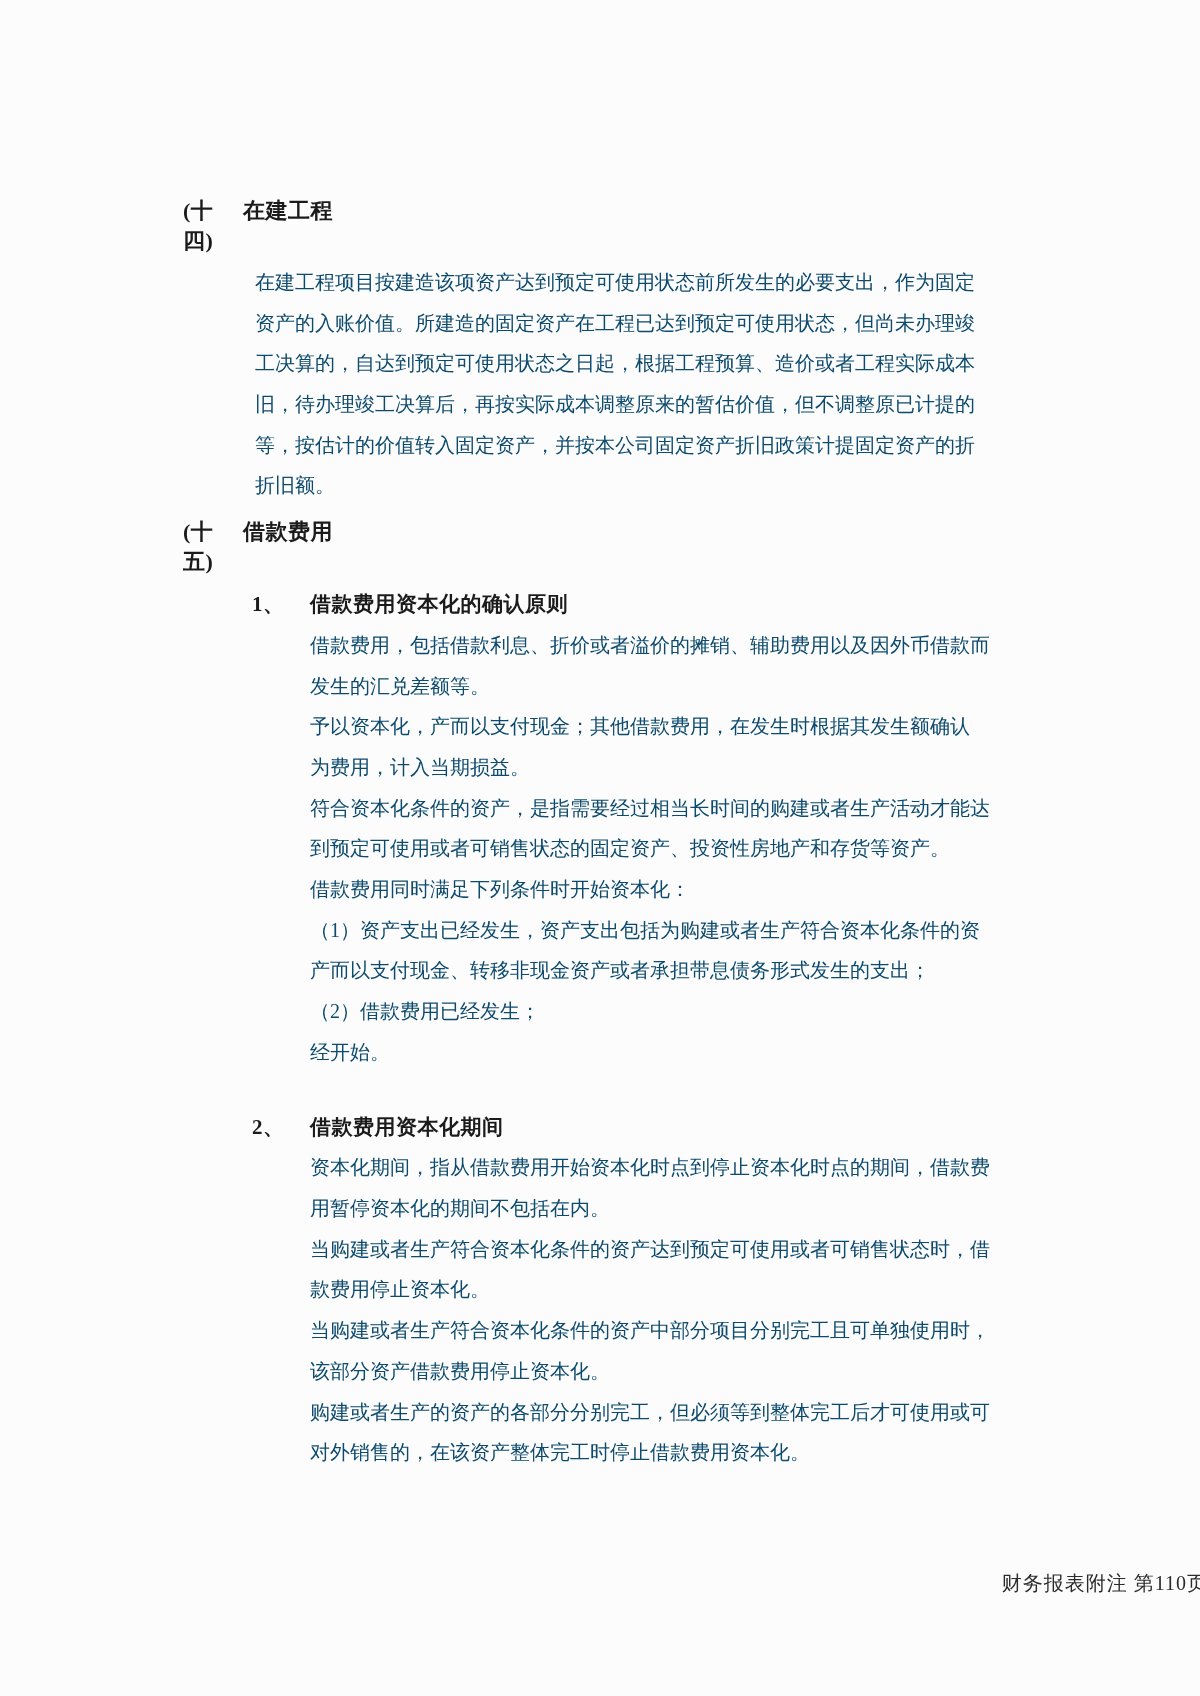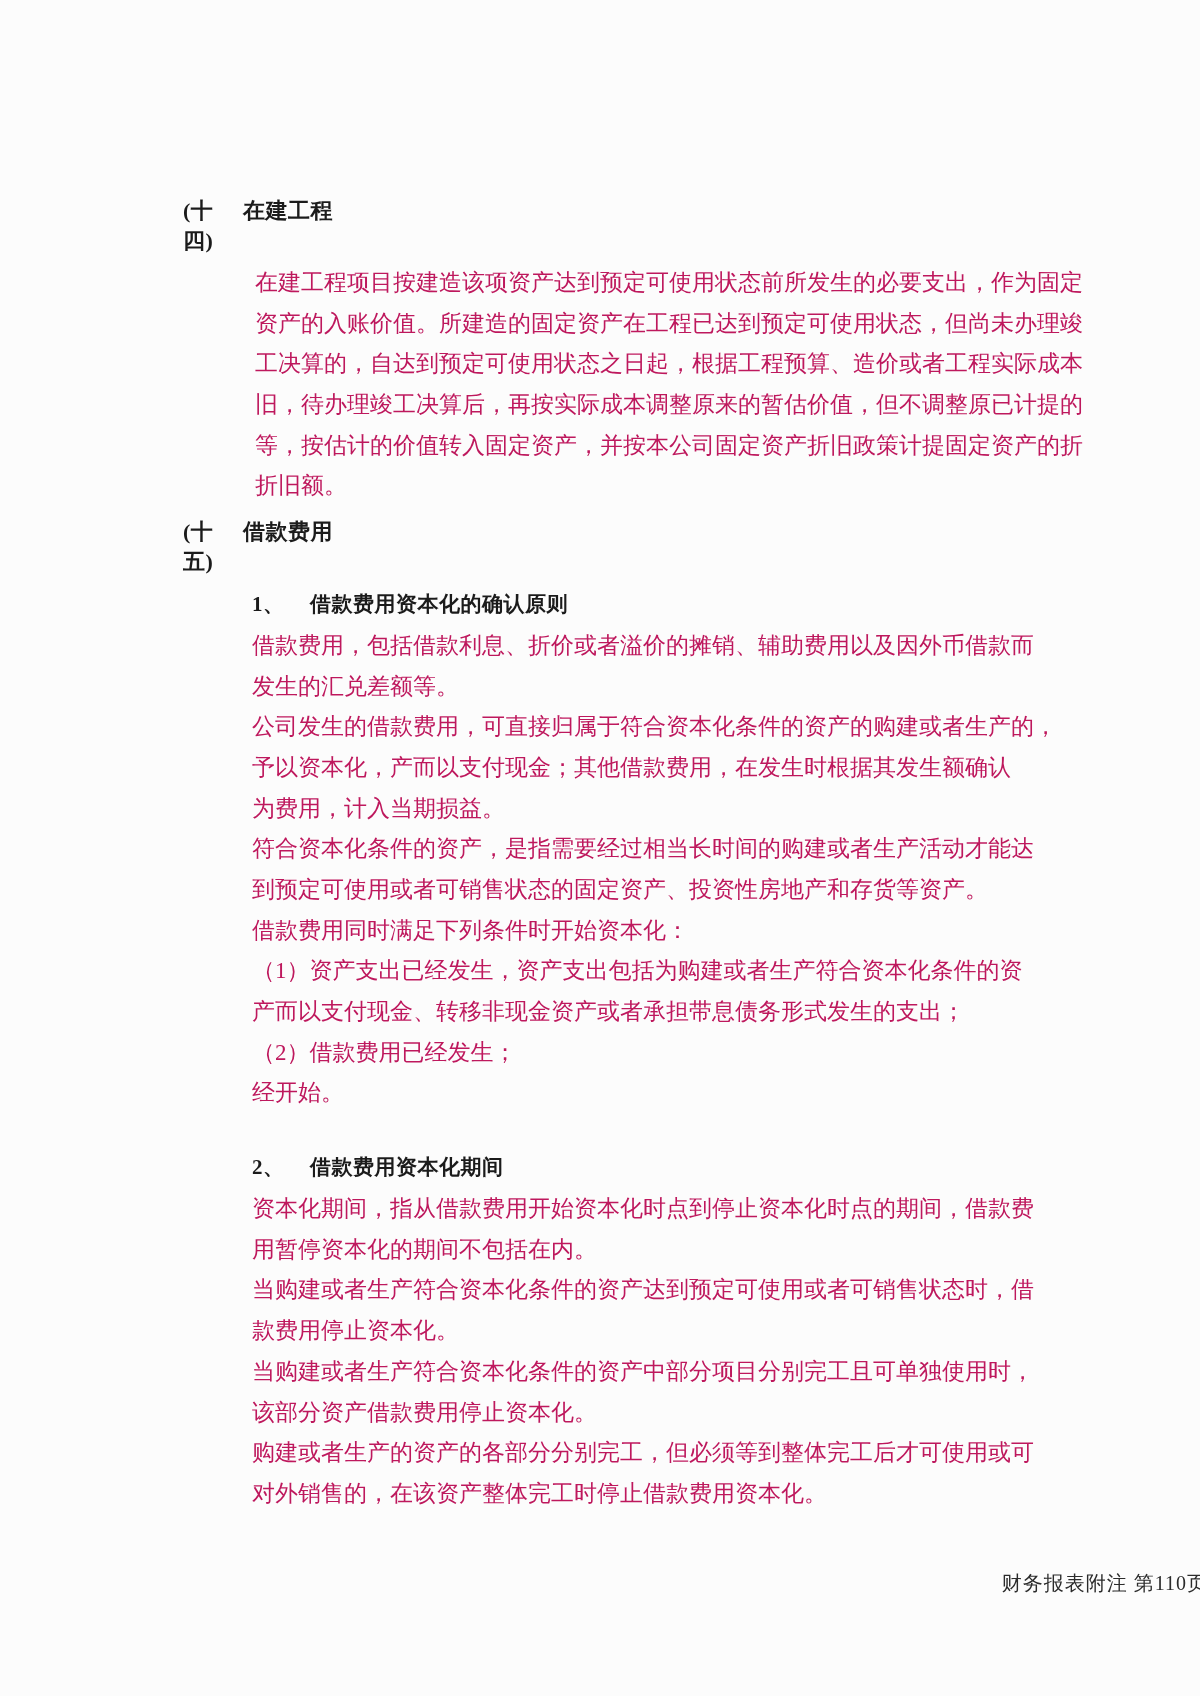--- a/index.html
+++ b/index.html
@@ -30,22 +30,22 @@
     font-weight: bold;
     line-height: 30px;
     color: #1b1b1b;
     letter-spacing: 0.5px;
   }
   .h1num {
     width: 60px;
     flex: 0 0 60px;
   }
   .lines {
-    font-size: 23px;
-    color: #be185d;
+    font-size: 20px;
+    color: #0c4a6e;
   }
   .lines .tline {
     height: 40.7px;
     display: flex;
     align-items: center;
     white-space: nowrap;
   }
   .sec14-lines {
     margin-left: 72px;
     margin-top: 6px;
@@ -59,20 +59,21 @@
     font-weight: bold;
     line-height: 30px;
     color: #1b1b1b;
     letter-spacing: 0.5px;
   }
   .subnum {
     width: 58px;
     flex: 0 0 58px;
   }
   .sublines {
+    margin-left: 58px;
     margin-top: 6px;
   }
   .footer {
     position: absolute;
     top: 1570px;
     left: 0;
     width: 100%;
     text-align: right;
     font-size: 20px;
     color: #2b2b2b;
@@ -106,21 +107,20 @@
     </div>
 
     <div class="sub sub1">
       <div class="subhead">
         <span class="subnum">1、</span>
         <span class="subtitle">借款费用资本化的确认原则</span>
       </div>
       <div class="lines sublines">
           <div class="tline">借款费用，包括借款利息、折价或者溢价的摊销、辅助费用以及因外币借款而</div>
           <div class="tline">发生的汇兑差额等。</div>
-          <div class="tline">公司发生的借款费用，可直接归属于符合资本化条件的资产的购建或者生产的，</div>
           <div class="tline">予以资本化，产而以支付现金；其他借款费用，在发生时根据其发生额确认</div>
           <div class="tline">为费用，计入当期损益。</div>
           <div class="tline">符合资本化条件的资产，是指需要经过相当长时间的购建或者生产活动才能达</div>
           <div class="tline">到预定可使用或者可销售状态的固定资产、投资性房地产和存货等资产。</div>
           <div class="tline">借款费用同时满足下列条件时开始资本化：</div>
           <div class="tline">（1）资产支出已经发生，资产支出包括为购建或者生产符合资本化条件的资</div>
           <div class="tline">产而以支付现金、转移非现金资产或者承担带息债务形式发生的支出；</div>
           <div class="tline">（2）借款费用已经发生；</div>
           <div class="tline">经开始。</div>
         </div>

